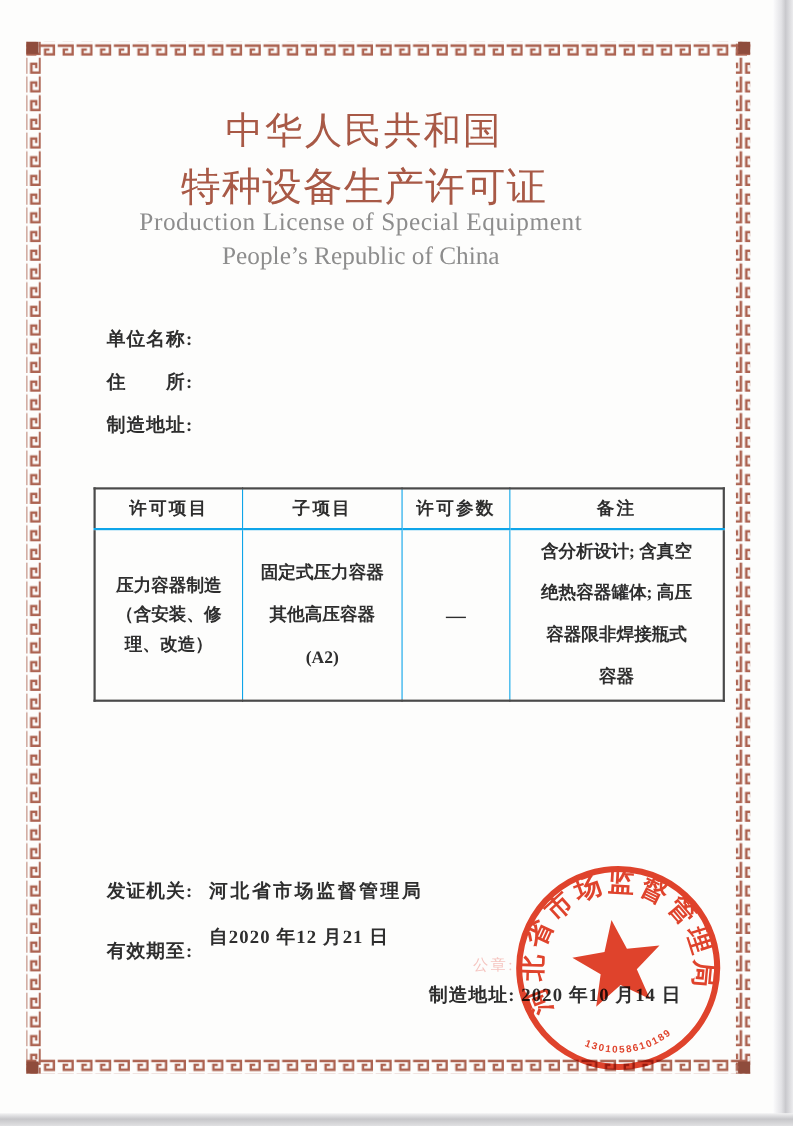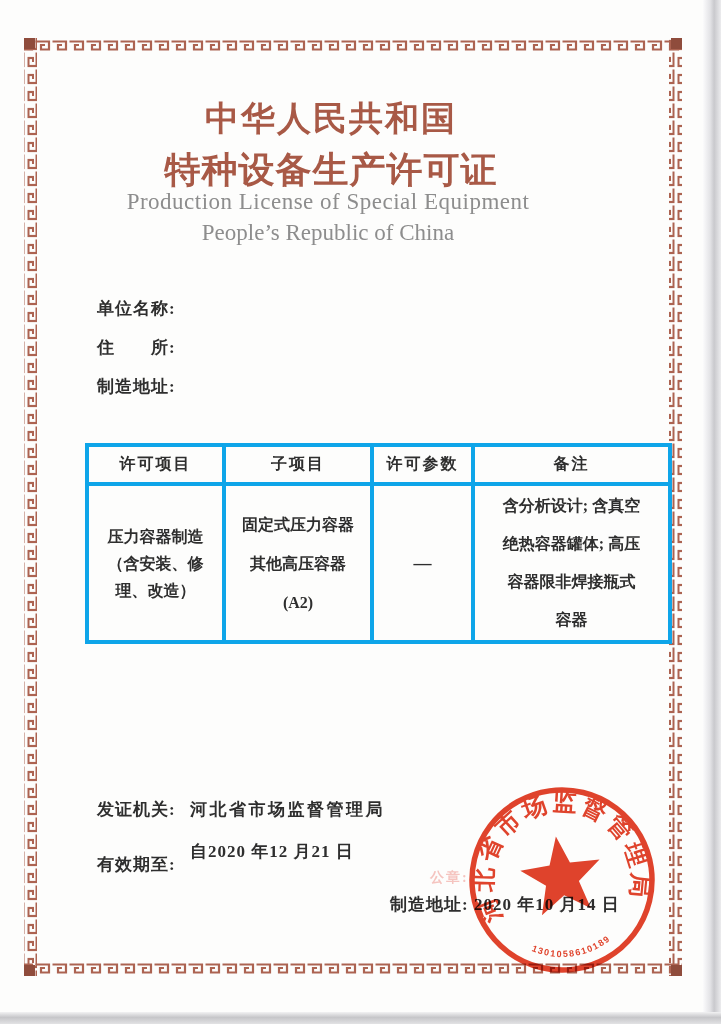--- a/index.html
+++ b/index.html
@@ -2,56 +2,56 @@
 <html><head>
 <meta charset="utf-8">
 <style>
   html,body{margin:0;padding:0;}
   body{background:#ffffff;font-family:"Liberation Serif",serif;}
   .page{position:relative;width:721px;height:1024px;background:#fdfdfc;overflow:hidden;}
   .abs{position:absolute;}
 
   
   .title-cn{left:0;width:662px;text-align:center;color:#a85946;
-            font-family:"Liberation Sans",sans-serif;font-weight:700;}
+            font-family:"Liberation Sans",sans-serif;font-weight:400;}
   .t1{top:96px;font-size:34px;letter-spacing:2px;}
   .t2{top:146px;font-size:36px;letter-spacing:1px;}
   .title-en{left:0;width:656px;text-align:center;color:#8d8d8d;
             font-family:"Liberation Serif",serif;}
   .e1{top:189px;font-size:23px;letter-spacing:.5px;}
   .e2{top:220px;font-size:23px;}
 
   
   .field{left:97px;font-size:17px;font-weight:600;color:#2e2e2e;white-space:pre;letter-spacing:1px;}
   .f1{top:297px;} .f2{top:336px;} .f3{top:375px;}
   .intro{left:139px;top:413px;font-size:17px;font-weight:600;color:#2e2e2e;letter-spacing:1px;}
 
   
   .lic-table{left:85px;top:443px;width:567px;border-collapse:collapse;table-layout:fixed;
              color:#2e2e2e;font-size:16px;font-weight:600;}
-  .lic-table th,.lic-table td{border:4px solid #0ea5e9;text-align:center;vertical-align:middle;padding:0;}
+  .lic-table th,.lic-table td{border:1px solid #0ea5e9;text-align:center;vertical-align:middle;padding:0;}
   .lic-table{border:2px solid #4a4a4a;}
   .lic-table thead th{height:35px;font-size:16px;font-weight:700;letter-spacing:2px;border-bottom-width:2px;}
   .lic-table tbody td{height:154px;}
   .cw1{width:133px;} .cw2{width:144px;} .cw3{width:97px;} .cw4{width:193px;}
   .ln{display:block;}
   .lh27 .ln{line-height:27px;}
   .lh39 .ln{line-height:39px;}
   .lh38 .ln{line-height:38px;}
   .dash{font-size:18px;}
 
   
   .foot{font-size:17px;font-weight:600;color:#2e2e2e;letter-spacing:1px;white-space:pre;}
   .issuer-label{left:97px;top:798px;}
   .issuer-value{left:190px;top:798px;letter-spacing:2.5px;}
   .valid-label{left:97px;top:853px;}
   .valid-from{left:190px;top:840px;}
   .valid-to{left:190px;top:867px;}
   .issue-date{left:390px;top:893px;}
-  .seal-hint{left:430px;top:869px;font-size:14px;color:#e96a5f;opacity:.38;font-weight:700;letter-spacing:2px;}
+  .seal-hint{left:430px;top:869px;font-size:14px;color:#e96a5f;opacity:.38;font-weight:400;letter-spacing:2px;}
 
   
   .seal{left:462px;top:780px;width:200px;height:200px;mix-blend-mode:multiply;opacity:.95;}
   .seal-cn{font-family:"Liberation Sans",sans-serif;font-weight:700;}
   .seal-num{font-family:"Liberation Sans",sans-serif;font-weight:700;}
 
   
   .border-frame{left:0;top:0;width:721px;height:1024px;pointer-events:none;}
   .edge-right{right:0;top:0;width:18px;height:1024px;
     background:linear-gradient(to right,#fbfbfc 0%,#e3e3e6 40%,#c9c9cd 62%,#ececee 100%);}

